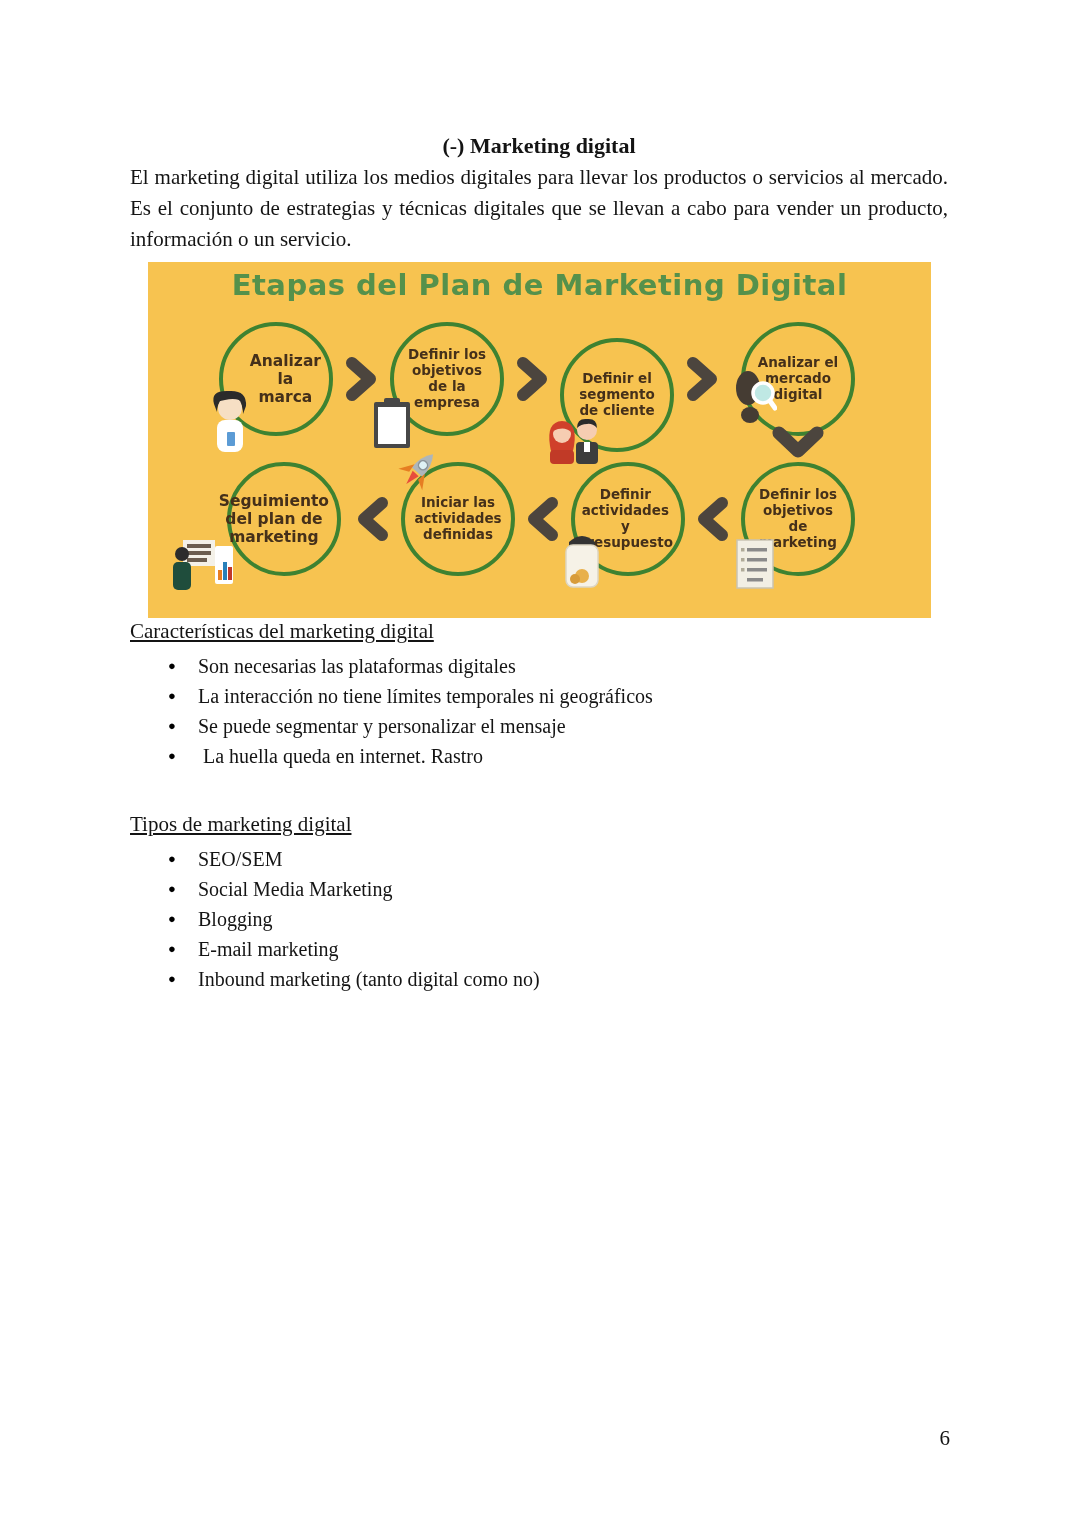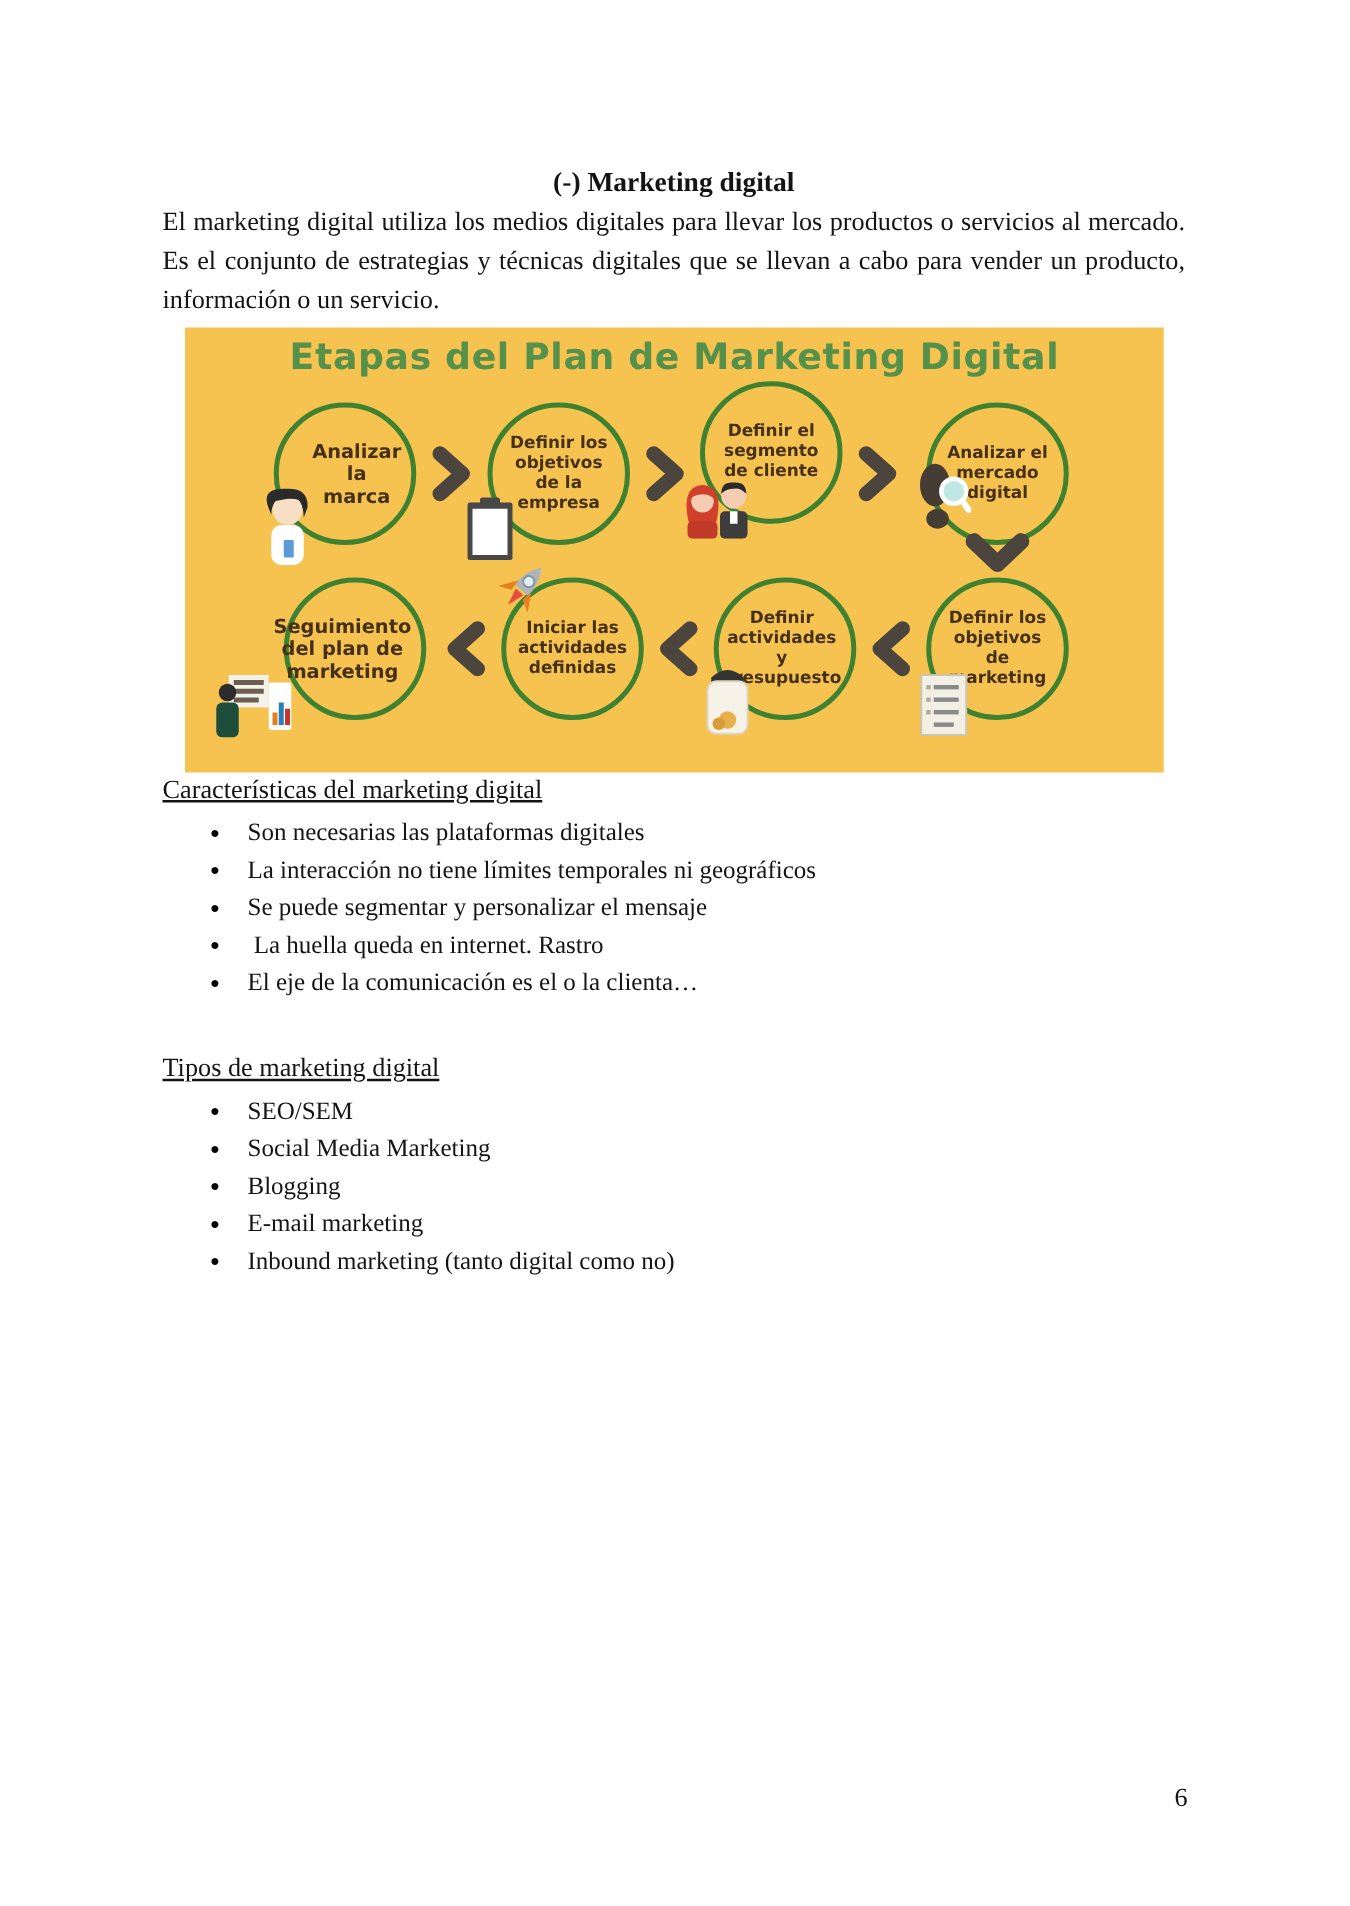--- a/index.html
+++ b/index.html
@@ -47,21 +47,21 @@
   .stage-label {
     font-family:"DejaVu Sans", sans-serif;
     font-weight:bold; font-size:13.5px; line-height:1.18;
     color: var(--c-label, #45301A);
     text-align:center; padding:0 8px;
   }
   .stage.big .stage-label { font-size:15.5px;margin-left:41px; }
   
   .s-t1 { left:71px;  top:60px; }
   .s-t2 { left:242px; top:60px; }
-  .s-t3 { left:412px; top:43px; }
+  .s-t3 { left:412px; top:76px; }
   .s-t4 { left:593px; top:60px; }
   
   .s-b1 { left:79px;  top:200px; }
   .s-b2 { left:253px; top:200px; }
   .s-b3 { left:423px; top:200px; }
   .s-b4 { left:593px; top:200px; }
 
   .chev { position:absolute; color: var(--c-chevron, #4C453E); }
   .chev-t1 { left:196px; top:94px; }
   .chev-t2 { left:367px; top:94px; }
@@ -258,21 +258,20 @@
         </svg>
     </div>
 
     <div class="section">
       <div class="section-title">Características del marketing digital</div>
       <ul class="bullets">
         <li class="bullet-item">Son necesarias las plataformas digitales</li>
         <li class="bullet-item">La interacción no tiene límites temporales ni geográficos</li>
         <li class="bullet-item">Se puede segmentar y personalizar el mensaje</li>
         <li class="bullet-item"> La huella queda en internet. Rastro</li>
-        <li class="bullet-item">El eje de la comunicación es el o la clienta…</li>
       </ul>
     </div>
 
     <div class="section second">
       <div class="section-title">Tipos de marketing digital</div>
       <ul class="bullets">
         <li class="bullet-item">SEO/SEM</li>
         <li class="bullet-item">Social Media Marketing</li>
         <li class="bullet-item">Blogging</li>
         <li class="bullet-item">E-mail marketing</li>

